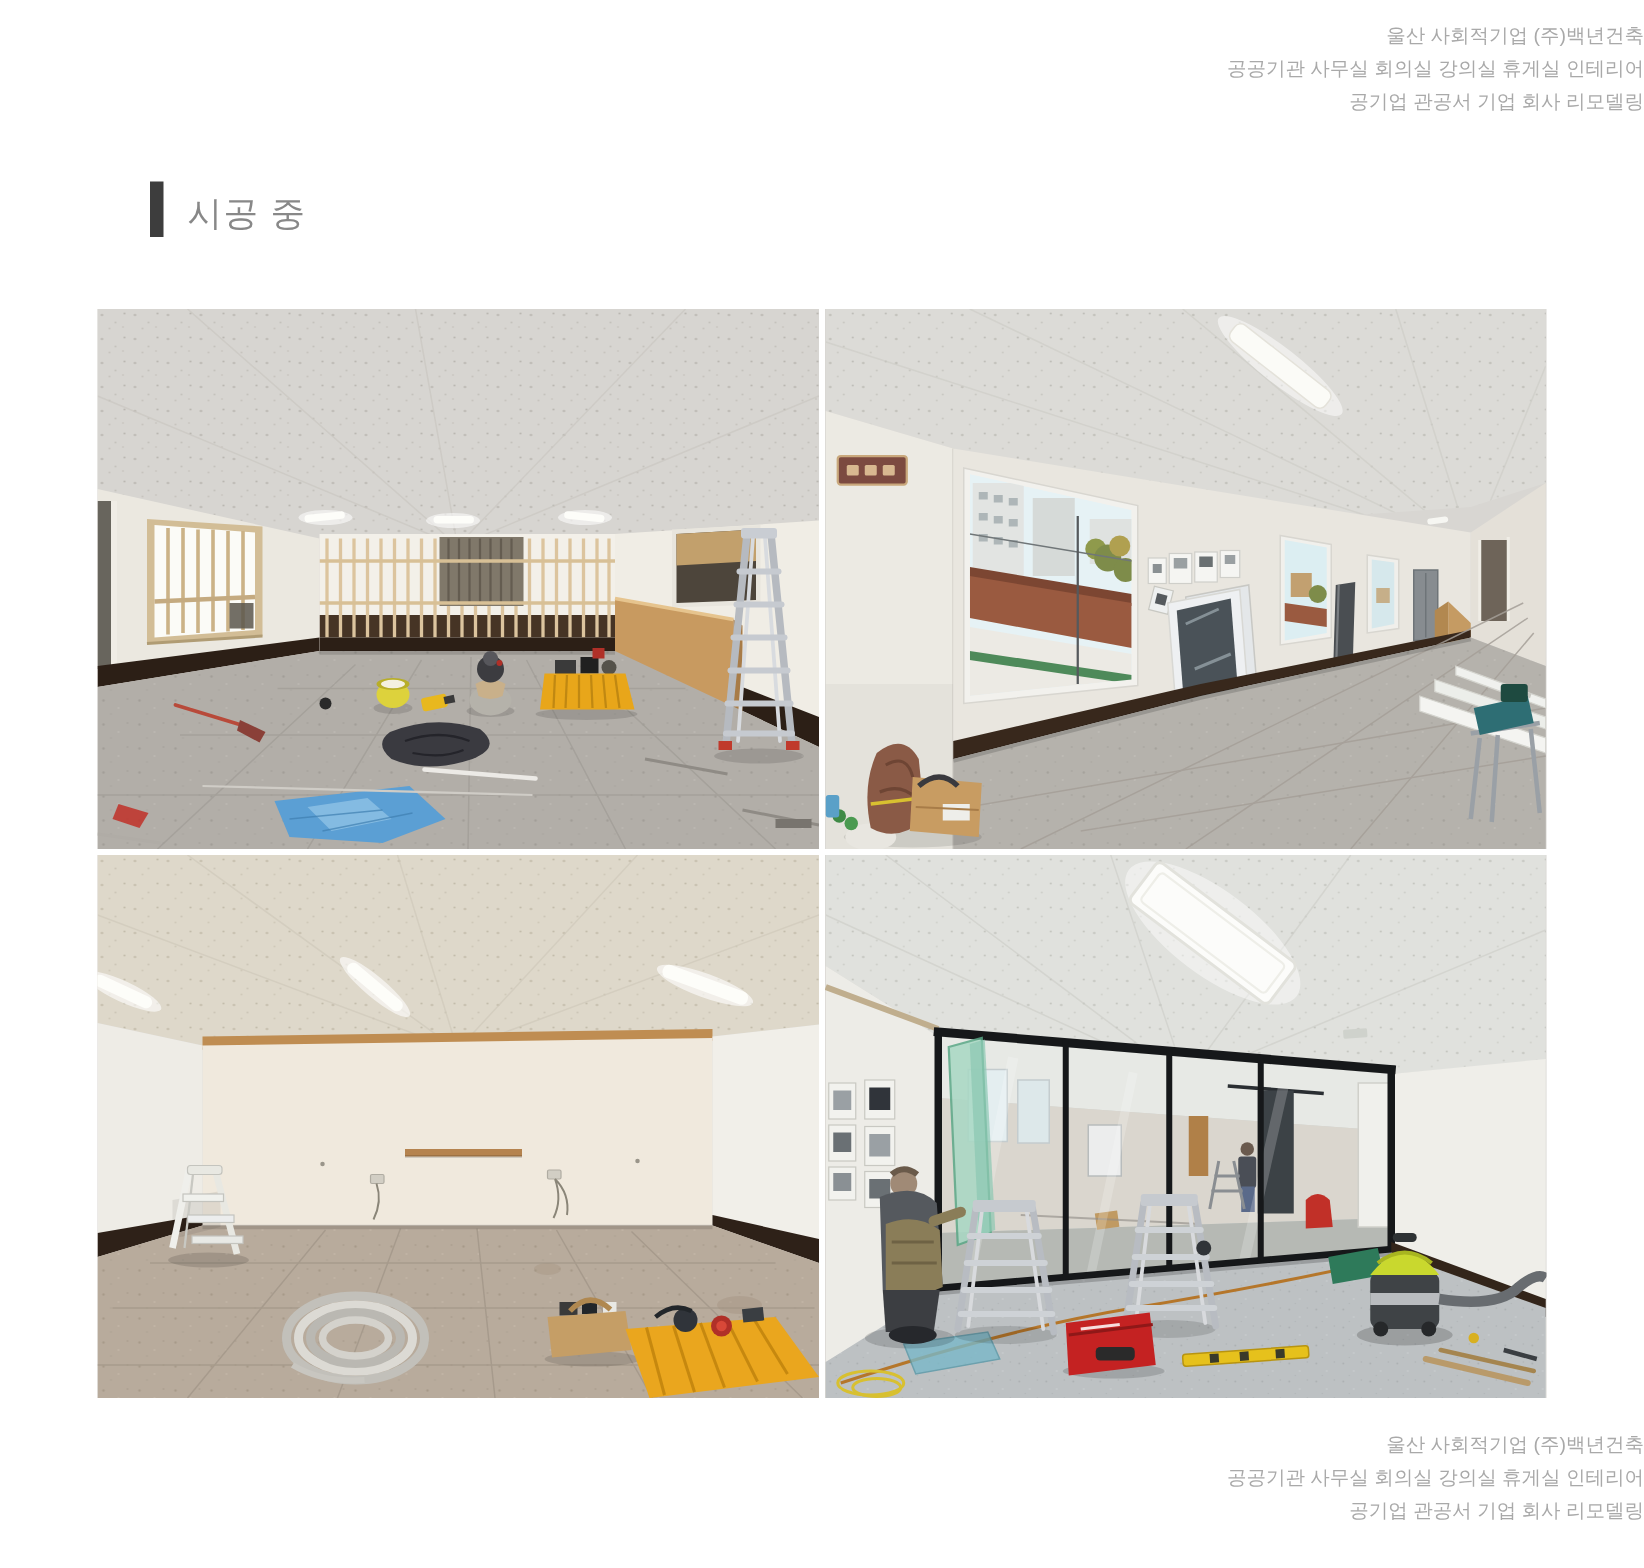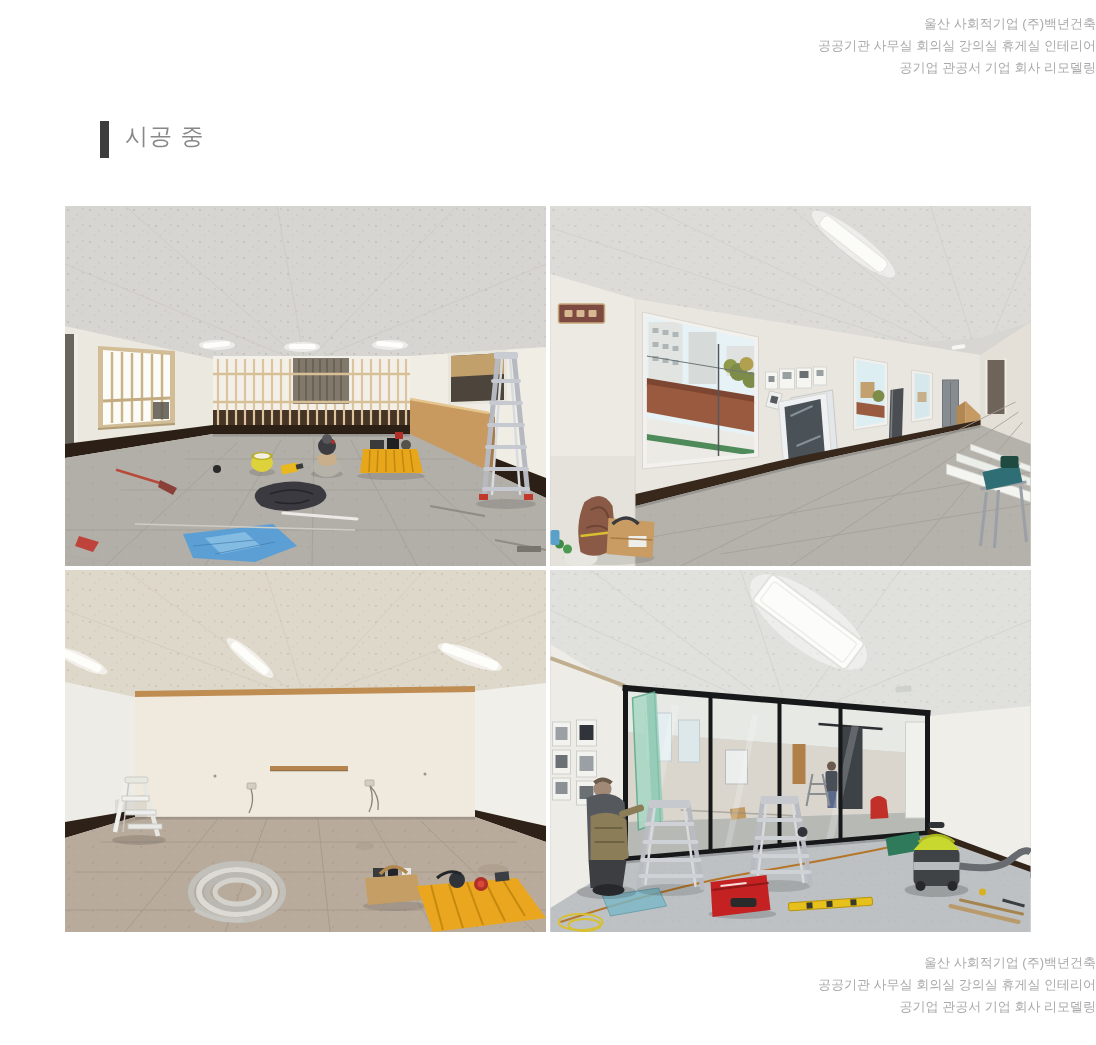--- a/index.html
+++ b/index.html
@@ -8,21 +8,21 @@
     font-family:"Liberation Sans","DejaVu Sans",sans-serif;
     -webkit-font-smoothing:antialiased;
   }
   .caption{
     text-align:center;color:#a9a9a9;font-size:13px;line-height:22px;
   }
   .caption.top{padding-top:13px;}
   .caption.bottom{margin-top:20px;}
   .caption p{margin:0;text-align:right;}
   .section-heading{
-    margin:42px 0 0 100px;height:37px;display:flex;align-items:flex-start;
+    margin:42px 0 0 100px;height:37px;display:flex;align-items:flex-end;
   }
   .accent-bar{
     display:inline-block;width:9px;height:37px;background:#3d3d3d;margin-right:16px;
   }
   .heading-text{
     font-size:23px;color:#888888;font-weight:400;letter-spacing:1px;
   }
   .gallery{
     margin:48px 0 0 65px;width:966px;
     display:grid;grid-template-columns:481px 481px;grid-template-rows:360px 362px;gap:4px;

